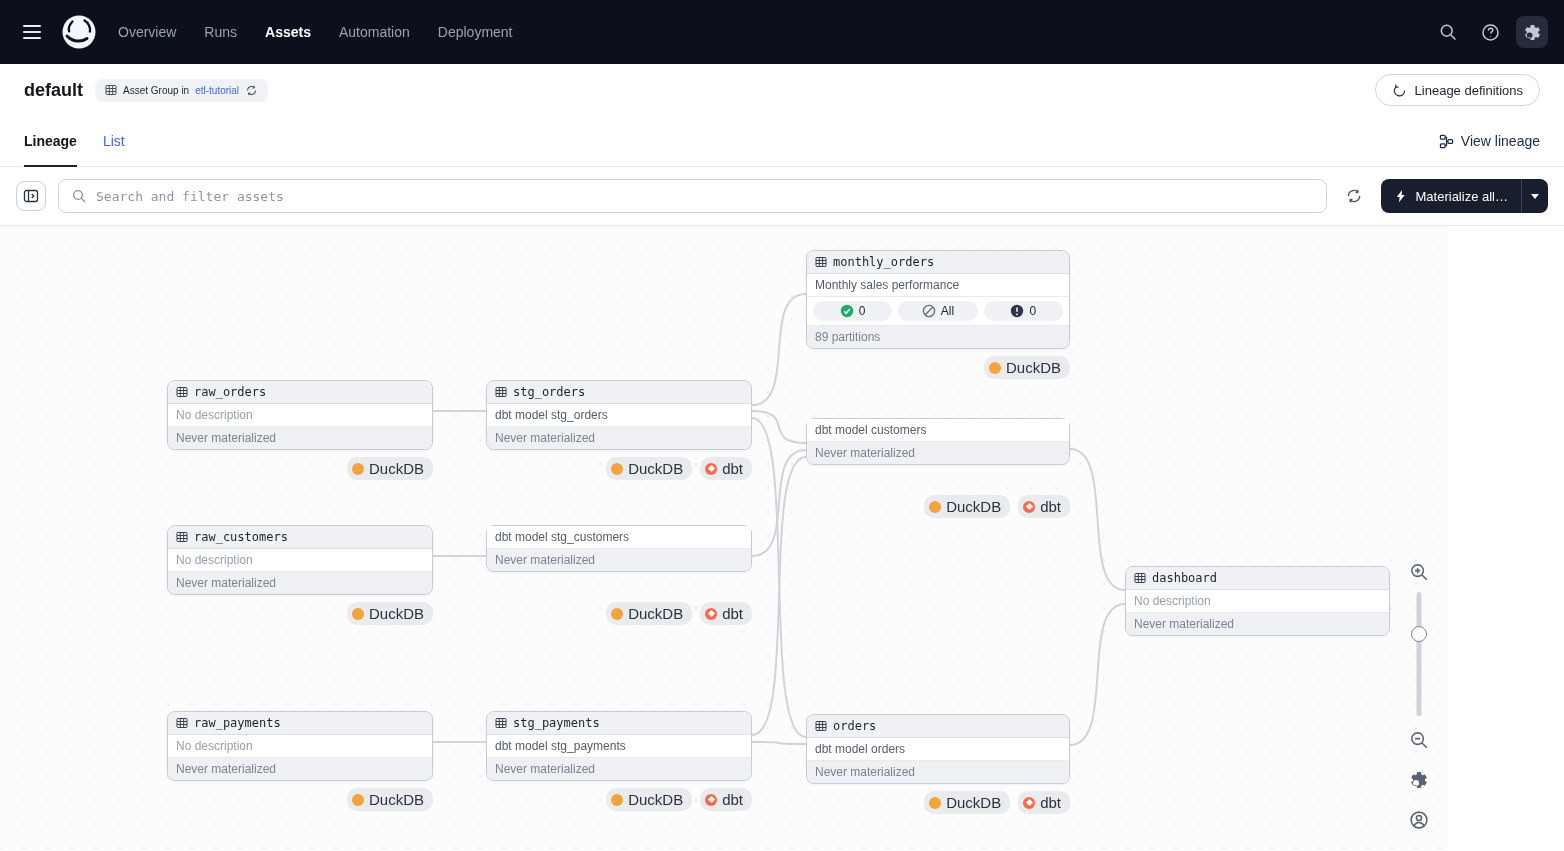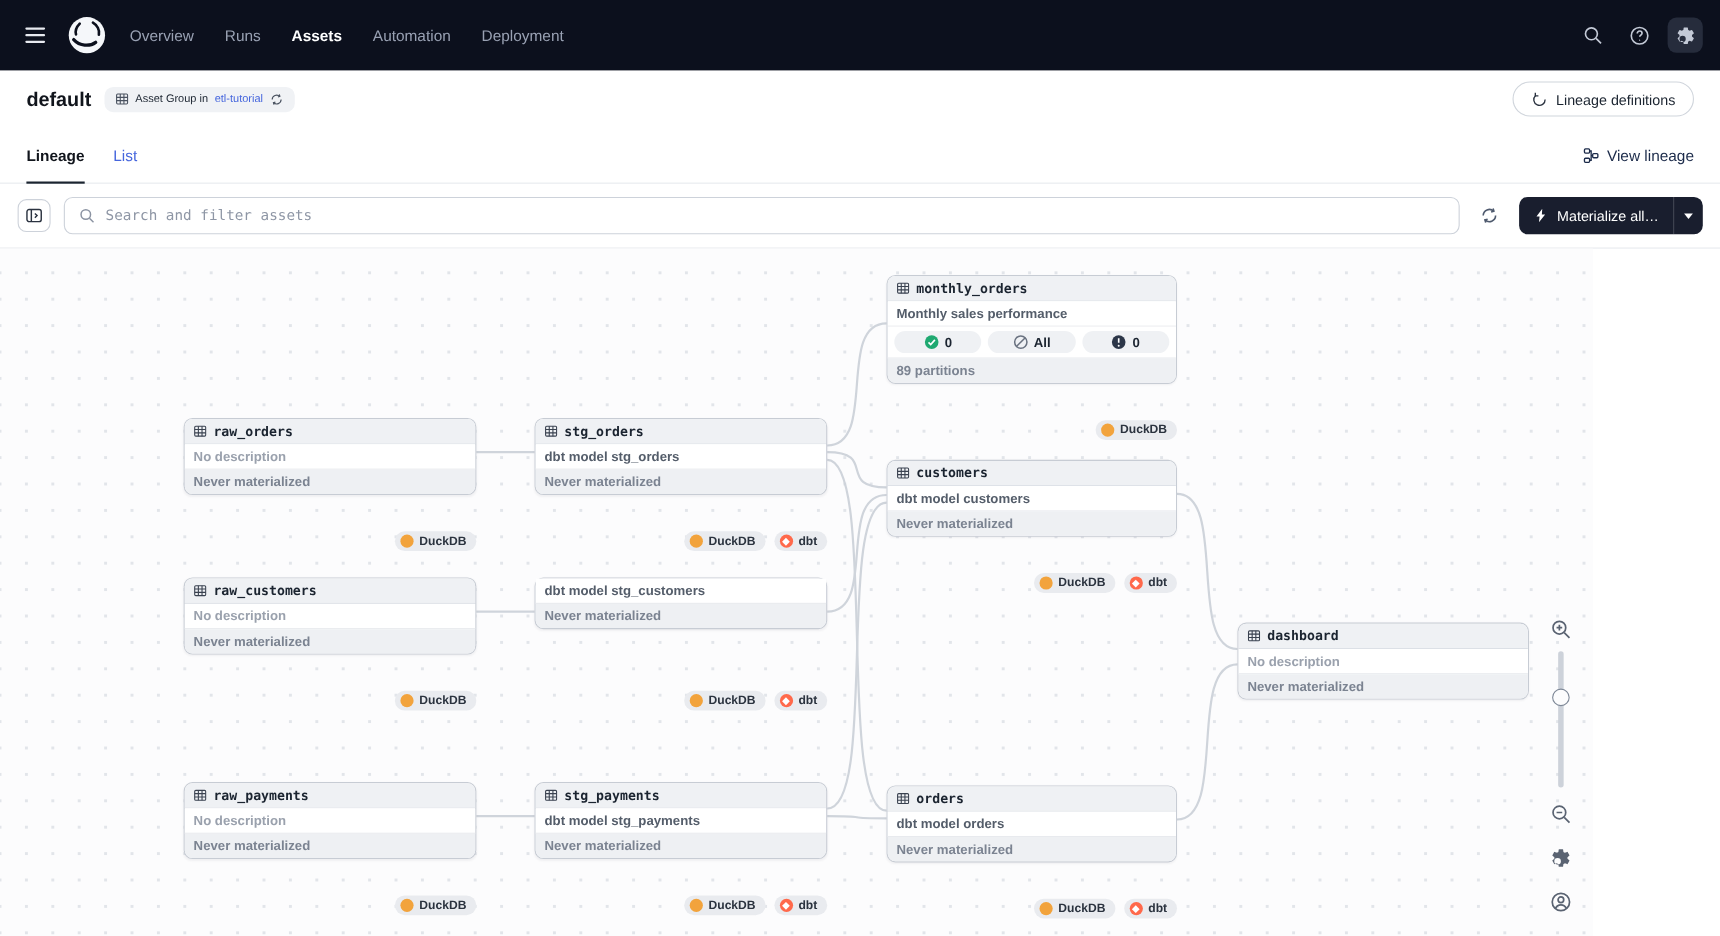--- a/index.html
+++ b/index.html
@@ -45,36 +45,36 @@
   .searchbox input{flex:1;border:none;outline:none;font-family:"DejaVu Sans Mono",monospace;font-size:13px;color:#1B2430;background:transparent;}
   .searchbox input::placeholder{color:#8E96A5;}
   .refresh-btn{border:none;background:none;color:#4F5A6E;cursor:pointer;width:30px;height:30px;display:flex;align-items:center;justify-content:center;flex:none;}
   .materialize{display:flex;height:34px;border-radius:8px;overflow:hidden;background:var(--dark-btn,#191E2E);color:#fff;flex:none;}
   .mat-main{display:flex;align-items:center;gap:8px;padding:0 13px;background:transparent;border:none;color:#fff;font-size:13px;cursor:pointer;}
   .mat-main .m-icon{display:flex;color:#fff;}
   .mat-caret{width:27px;border:none;background:transparent;border-left:1px solid rgba(255,255,255,.18);display:flex;align-items:center;justify-content:center;cursor:pointer;}
   .caret{width:0;height:0;border-left:4px solid transparent;border-right:4px solid transparent;border-top:5px solid #fff;}
 
   
-  .canvas{position:absolute;left:0;top:226px;width:1448px;height:625px;overflow:hidden;background-color:#FCFCFD;background-image:radial-gradient(circle,#E2E5EA 1.3px,transparent 1.5px);background-size:24px 24px;background-position:12px 10px;font-weight:bold;}
+  .canvas{position:absolute;left:0;top:226px;width:1448px;height:625px;overflow:hidden;background-color:#FCFCFD;background-image:radial-gradient(circle,#E2E5EA 1.3px,transparent 1.5px);background-size:24px 24px;background-position:12px 10px;}
   .edges{position:absolute;left:0;top:0;}
   .edges path{stroke:var(--edge,#CFD4DB);stroke-width:2;fill:none;}
   .nodes-layer{position:absolute;inset:0;}
   .asset-node{position:absolute;background:#fff;border:1px solid #C7CCD4;border-radius:8px;box-shadow:0 1px 2px rgba(16,24,40,.05);font-size:12px;cursor:pointer;}
   .n-head{display:flex;align-items:center;gap:6px;background:#EFF1F4;border-bottom:1px solid #DCE0E6;padding:4px 8px;border-radius:7px 7px 0 0;color:#1B2430;}
   .n-head .n-icon{display:flex;color:#3A4250;}
   .n-name{font-family:"DejaVu Sans Mono",monospace;font-size:12px;}
   .n-desc{padding:4px 8px;color:#545D6A;border-bottom:1px solid #E8EAEE;background:#fff;}
   .n-desc.muted{color:#9AA1AD;}
   .n-badges{display:flex;gap:6px;padding:4px 6px;border-bottom:1px solid #E8EAEE;background:#fff;}
   .p-badge{flex:1;display:flex;align-items:center;justify-content:center;gap:5px;background:#EFF1F4;border-radius:10px;height:20px;font-size:12px;color:#1B2430;cursor:pointer;}
   .p-badge .b-ic{display:flex;}
   .n-status{padding:4px 8px;background:#EEF0F3;color:#7B8391;border-radius:0 0 7px 7px;}
   .tag-row{position:absolute;display:flex;justify-content:flex-end;gap:8px;}
-  .tag{display:inline-flex;align-items:flex-start;gap:5px;background:#E9EBEF;border-radius:10px;padding:3px 9px 3px 5px;font-size:11px;color:#2B333F;cursor:pointer;margin-top:26px;}
+  .tag{display:inline-flex;align-items:center;gap:5px;background:#E9EBEF;border-radius:10px;padding:3px 9px 3px 5px;font-size:15px;color:#2B333F;cursor:pointer;}
   .tag-ic{width:12px;height:12px;border-radius:50%;position:relative;flex:none;}
   .tag-ic.duckdb{background:var(--duckdb,#F2A33C);}
   .tag-ic.dbt{background:var(--dbt,#FF694B);}
   .tag-ic.dbt::after{content:"";position:absolute;inset:3.5px;background:#fff;transform:rotate(45deg);}
 
   
   .canvas-controls{position:absolute;right:14px;top:332px;width:30px;display:flex;flex-direction:column;align-items:center;}
   .ctl-btn{width:28px;height:28px;border:none;background:transparent;color:#5A6372;display:flex;align-items:center;justify-content:center;cursor:pointer;padding:0;}
   .ctl-btn.mb{margin-bottom:12px;}
   .zoom-slider{position:relative;width:28px;height:124px;margin:6px 0 10px;cursor:pointer;}
@@ -312,29 +312,20 @@
           <span class="tag">
             <span class="tag-ic duckdb"></span>
             <span>DuckDB</span>
           </span>
           <span class="tag">
             <span class="tag-ic dbt"></span>
             <span>dbt</span>
           </span>
         </div>
         <div class="asset-node" style="left: 806px; top: 192px; width: 264px;">
-          <div class="n-head">
-            <span class="n-icon">
-              <svg viewBox="0 0 12 12" width="12" height="12" fill="none" stroke="currentColor">
-                <rect x="1" y="1.5" width="10" height="9" rx="1"></rect>
-                <path d="M1 4.5h10M1 7.5h10M4.33 1.5v9M7.66 1.5v9"></path>
-              </svg>
-            </span>
-            <span class="n-name">customers</span>
-          </div>
           <div class="n-desc">dbt model customers</div>
           <div class="n-status">Never materialized</div>
         </div>
         <div class="tag-row" style="left: 806px; top: 269px; width: 264px;">
           <span class="tag">
             <span class="tag-ic duckdb"></span>
             <span>DuckDB</span>
           </span>
           <span class="tag">
             <span class="tag-ic dbt"></span>

